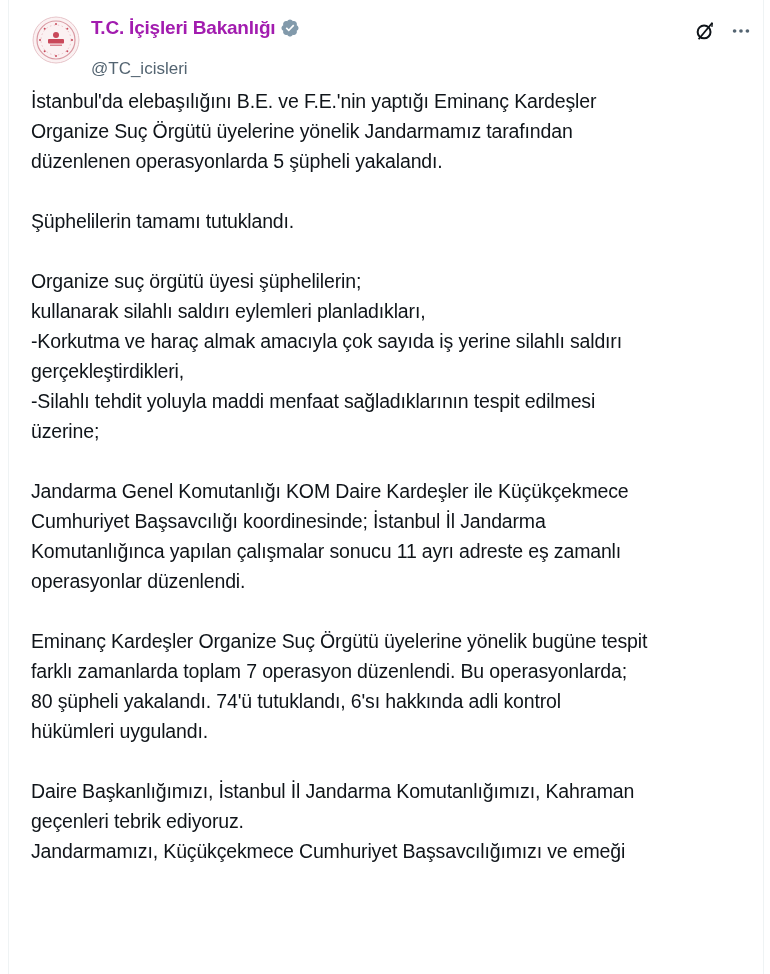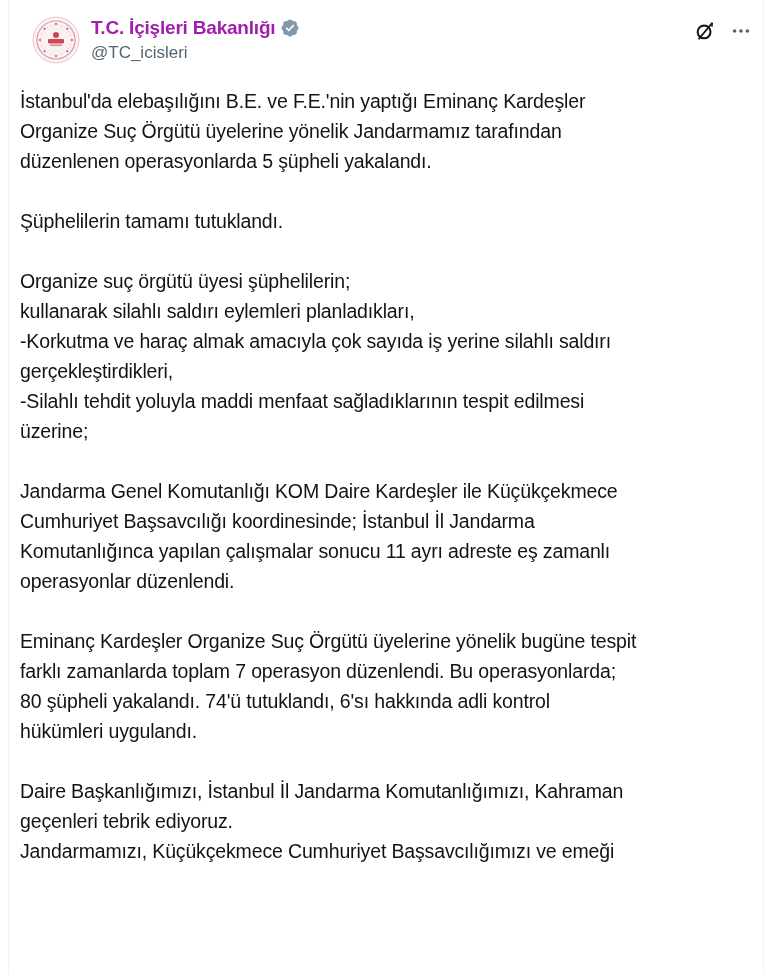--- a/index.html
+++ b/index.html
@@ -62,21 +62,21 @@
     .verified {
       margin-left: 5px;
       width: 20px;
       height: 20px;
       display: inline-block;
     }
     .verified svg { width: 20px; height: 20px; display: block; }
     .handle {
       font-size: 17px;
       color: #536471;
-      margin-top: 3px;
+      margin-top: 19px;
     }
     .actions {
       position: absolute;
       right: 0;
       top: 6px;
       display: flex;
       align-items: center;
       gap: 14px;
     }
     .grok-icon {
@@ -89,21 +89,21 @@
       width: 22px;
       height: 22px;
       display: flex;
       align-items: center;
       justify-content: center;
       cursor: pointer;
     }
     .more-icon svg { width: 22px; height: 22px; display: block; }
     .tweet-body {
       position: absolute;
-      left: 20px;
+      left: 31px;
       top: 86px;
       width: 720px;
       font-size: 19.5px;
       line-height: 30px;
       color: #0f1419;
       letter-spacing: -0.15px;
     }
     .para {
       margin: 0 0 30px 0;
       white-space: normal;

